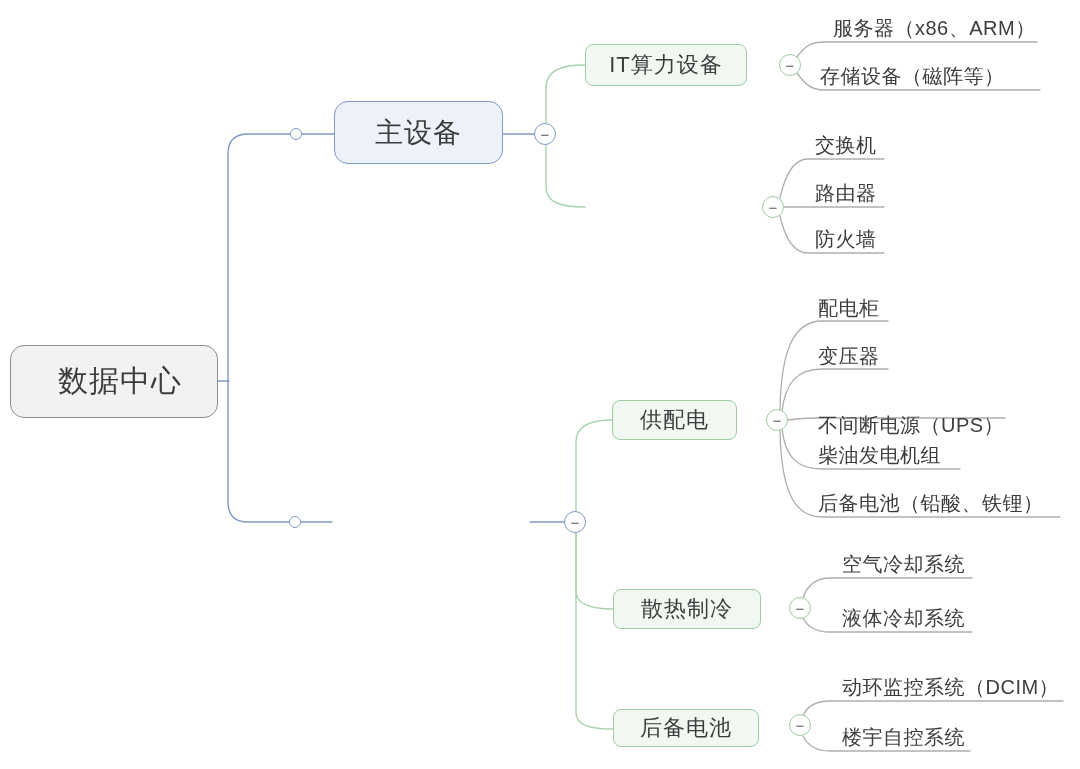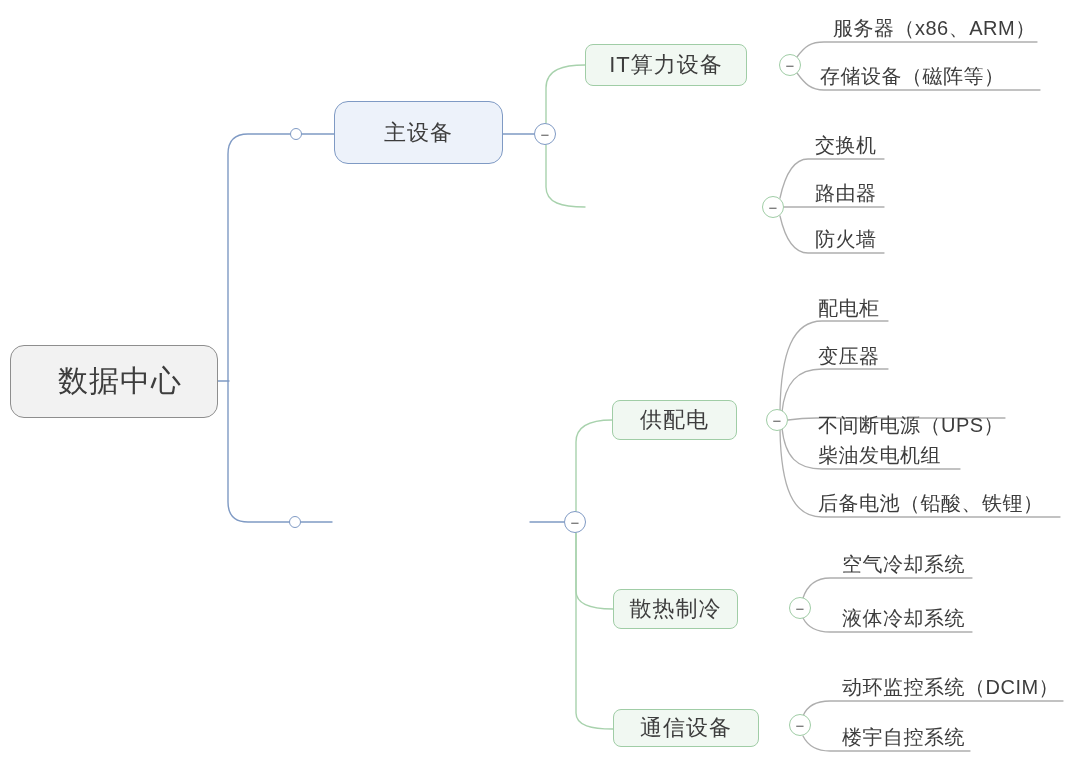--- a/index.html
+++ b/index.html
@@ -10,21 +10,21 @@
   svg.wires{position:absolute;left:0;top:0;width:1080px;height:769px;}
   svg.wires path{fill:none;stroke-linecap:round;}
   .wire-blue{stroke:#7f9ac4;stroke-width:1.4;}
   .wire-green{stroke:#a8d2ad;stroke-width:1.4;}
   .wire-gray{stroke:#aeaeae;stroke-width:1.3;}
   .node{
     position:absolute;display:flex;align-items:center;justify-content:center;
     box-sizing:border-box;white-space:nowrap;letter-spacing:1px;
   }
   .node.root{background:#f2f2f2;border:1.6px solid #8e8e8e;border-radius:14px;font-size:30px;}
-  .node.lvl1{background:#edf2fa;border:1.4px solid #7f9ac4;border-radius:14px;font-size:22px;}
+  .node.lvl1{background:#edf2fa;border:1.4px solid #7f9ac4;border-radius:14px;font-size:28px;}
   .node.lvl2{background:#f1f8f2;border:1.4px solid #a0cda6;border-radius:8px;font-size:22px;}
   .leaf{
     position:absolute;font-size:20px;line-height:24px;height:24px;
     white-space:nowrap;letter-spacing:0.5px;
   }
   .collapse{
     position:absolute;width:22px;height:22px;border-radius:50%;background:#ffffff;
     display:flex;align-items:center;justify-content:center;
     font-size:15px;line-height:1;color:#5a5a5a;box-sizing:border-box;
   }
@@ -72,23 +72,23 @@
   <div class="node root" style="left:10px;top:345px;width:208px;height:73px;padding-left:12px;">数据中心</div>
 
   <div class="node lvl1" style="left:334px;top:101px;width:169px;height:63px;">主设备</div>
 
 
   <div class="node lvl2" style="left:585px;top:44px;width:162px;height:42px;">IT算力设备</div>
 
 
   <div class="node lvl2" style="left:612px;top:400px;width:125px;height:40px;">供配电</div>
 
-  <div class="node lvl2" style="left:613px;top:589px;width:125px;height:40px;text-align:center;">散热制冷</div>
+  <div class="node lvl2" style="left:613px;top:589px;width:148px;height:40px;text-align:center;">散热制冷</div>
 
-  <div class="node lvl2" style="left:613px;top:709px;width:146px;height:38px;">通信设备</div>
+  <div class="node lvl2" style="left:613px;top:709px;width:146px;height:38px;">后备电池</div>
 
   <div class="leaf" style="left:833px;top:16px;">服务器（x86、ARM）</div>
   <div class="leaf" style="left:820px;top:64px;">存储设备（磁阵等）</div>
   <div class="leaf" style="left:815px;top:133px;">交换机</div>
   <div class="leaf" style="left:815px;top:181px;">路由器</div>
   <div class="leaf" style="left:815px;top:227px;">防火墙</div>
   <div class="leaf" style="left:818px;top:296px;">配电柜</div>
   <div class="leaf" style="left:818px;top:344px;">变压器</div>
   <div class="leaf" style="left:818px;top:413px;">不间断电源（UPS）</div>
   <div class="leaf" style="left:818px;top:443px;text-align:right;">柴油发电机组</div>

